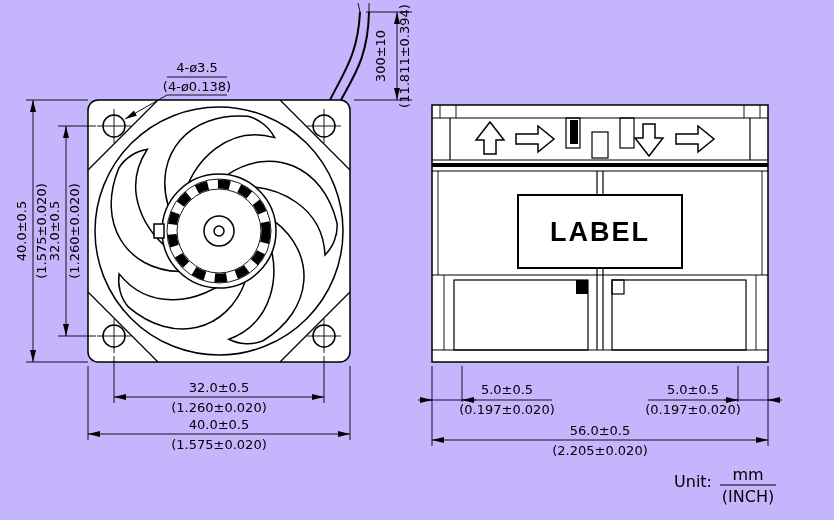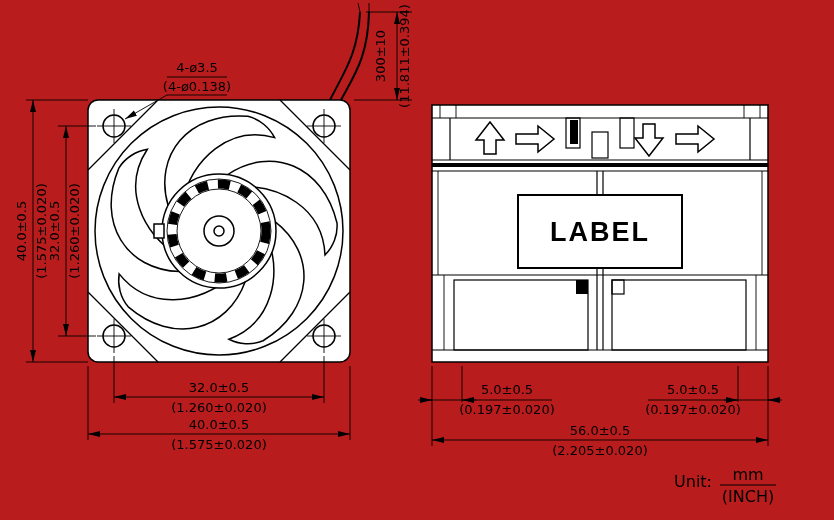--- a/index.html
+++ b/index.html
@@ -1,16 +1,16 @@
 <!DOCTYPE html>
 <html><head>
 <meta charset="utf-8">
 <style>
   html,body{margin:0;padding:0;background:#ffffff;}
-  .canvas{width:834px;height:520px;position:relative;background:#b91c1c;overflow:hidden;
+  .canvas{width:834px;height:520px;position:relative;background:#c4b5fd;overflow:hidden;
           font-family:"DejaVu Sans", sans-serif;}
   svg{display:block;}
   text{fill:#000;font-family:"DejaVu Sans", sans-serif;}
   .dim{font-size:13px;}
   .lbl{font-size:27px;font-weight:bold;letter-spacing:2px;font-family:"Liberation Sans", sans-serif;}
   .unit{font-size:16px;}
   .ln{stroke:#000;stroke-width:1.2;fill:none;}
   .ln2{stroke:#000;stroke-width:2;fill:none;}
   .thin{stroke:#000;stroke-width:0.9;fill:none;}
   .thick{stroke:#000;stroke-width:4;fill:none;}

